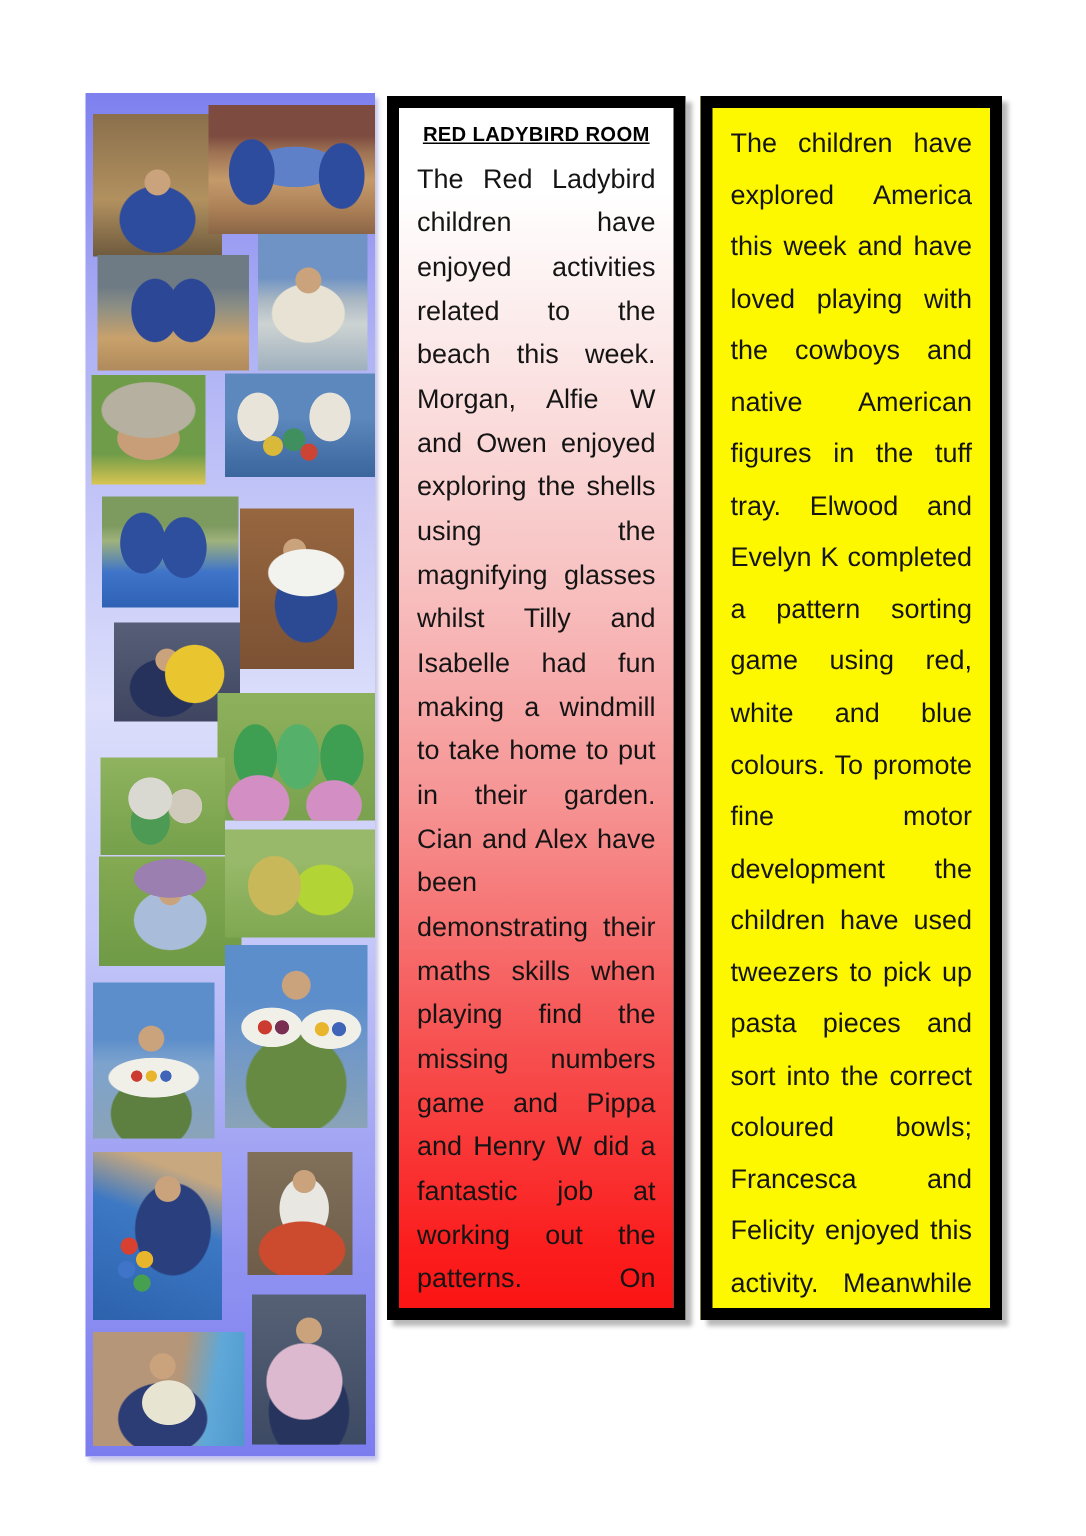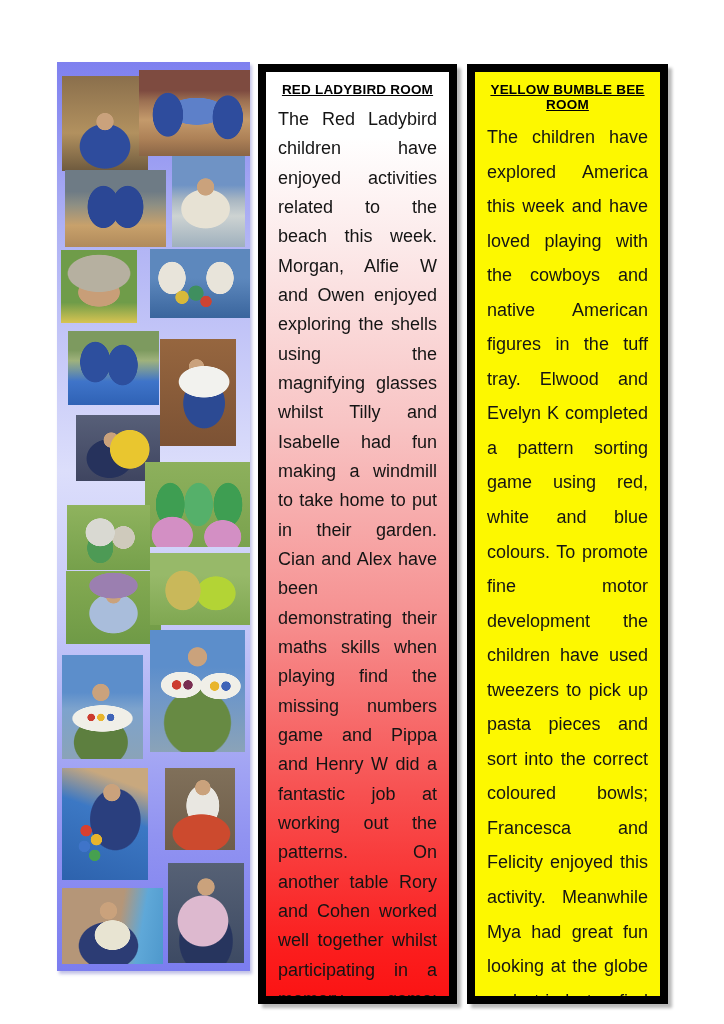--- a/index.html
+++ b/index.html
@@ -110,21 +110,21 @@
       radial-gradient(circle 9px at 46% 30%,#caa27c 0 92%,transparent 100%),
       radial-gradient(ellipse 30% 32% at 46% 76%,#2c3c74 0 96%,transparent 100%),
       linear-gradient(100deg,#b59678 0 55%,#5fa8d8 76%,#4e98cc 100%);}
   .p19{left:111px;top:801px;width:76px;height:100px;background:
       radial-gradient(ellipse 34% 26% at 46% 58%,#ddb9cf 0 96%,transparent 100%),
       radial-gradient(circle 9px at 50% 24%,#caa27c 0 92%,transparent 100%),
       radial-gradient(ellipse 36% 34% at 50% 78%,#27355e 0 96%,transparent 100%),
       linear-gradient(180deg,#566175 0%,#3d4a63 100%);}
 
   
-  .room-box{position:absolute;top:64px;height:940px;box-sizing:border-box;
+  .room-box{position:absolute;top:64px;height:816px;box-sizing:border-box;
             border:8px solid #000;overflow:hidden;
             box-shadow:4px 4px 3px #b9b9b9;}
   .room-box.red{left:258px;width:199px;
             background:linear-gradient(180deg,#ffffff 0%,#ffffff 7%,#fcebeb 18%,#f8c4c4 38%,#f69393 58%,#f75151 78%,#fb1d1d 95%,#fb1414 100%);}
   .room-box.yellow{left:467px;width:201px;background:#fdf800;}
   .room-inner{padding:6px 12px 10px 12px;}
   .room-title{font-weight:bold;text-align:center;text-decoration:underline;
               font-size:13.5px;letter-spacing:.2px;color:#000;margin:4px 0 8px 0;}
   .room-body{font-size:18px;color:#141414;text-align:justify;}
   .room-box.red  .room-body{line-height:1.63;}
@@ -159,18 +159,17 @@
 
   <div class="room-box red">
     <div class="room-inner">
       <div class="room-title">RED LADYBIRD ROOM</div>
       <div class="room-body">The Red Ladybird children have enjoyed activities related to the beach this week. Morgan, Alfie W and Owen enjoyed exploring the shells using the magnifying glasses whilst Tilly and Isabelle had fun making a windmill to take home to put in their garden. Cian and Alex have been demonstrating their maths skills when playing find the missing numbers game and Pippa and Henry W did a fantastic job at working out the patterns. On another table Rory and Cohen worked well together whilst participating in a memory game; trying to remember what summer pictures they had seen! On the mark making table Holly has worked hard writing numbers whilst Austin, Jessica and Honey made postcards to send to their families. All of the children had fun making boats in the craft room, testing them out on the water to see if they floated and then raced them!!</div>
     </div>
   </div>
 
   <div class="room-box yellow">
     <div class="room-inner">
-      <div class="room-title">YELLOW BUMBLE BEE ROOM</div>
       <div class="room-body">The children have explored America this week and have loved playing with the cowboys and native American figures in the tuff tray. Elwood and Evelyn K completed a pattern sorting game using red, white and blue colours. To promote fine motor development the children have used tweezers to pick up pasta pieces and sort into the correct coloured bowls; Francesca and Felicity enjoyed this activity. Meanwhile Mya had great fun looking at the globe and tried to find different destinations around the world that the other children and adults had been to on holidays. Other themed activities have included, tasting American pancakes with yummy syrup, making an American wind flag with streamers and discussing different places in the USA. Obviously Disneyland was a firm favourite</div>
     </div>
   </div>
 
 </div>
 
 </body></html>

